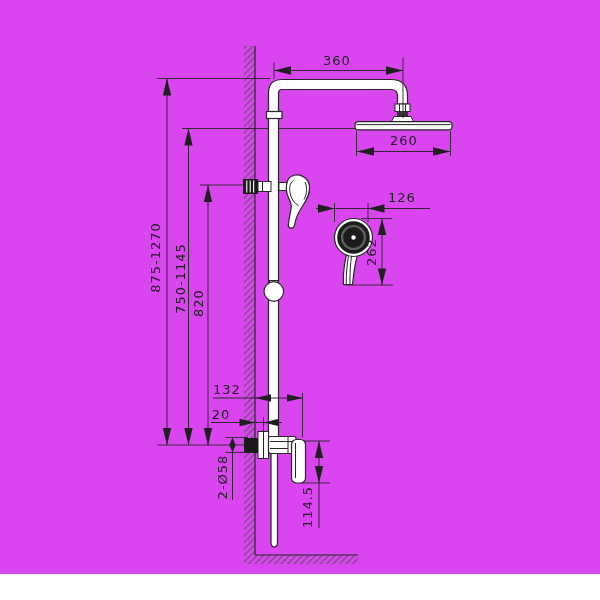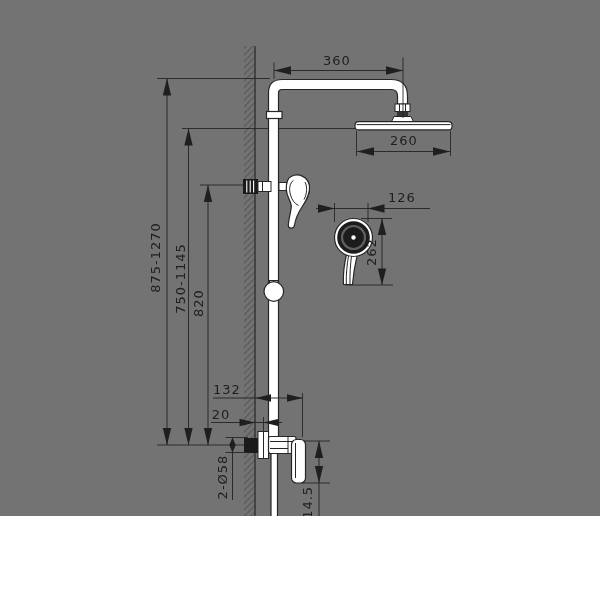--- a/index.html
+++ b/index.html
@@ -1,16 +1,16 @@
 <!DOCTYPE html>
 <html><head>
 <meta charset="utf-8">
 <style>
   html,body{margin:0;padding:0;background:#fff;}
-  .stage{width:600px;height:516px;position:relative;background:#737373;}
+  .stage{width:600px;height:574px;position:relative;background:#d946ef;}
   svg{display:block;}
   text{fill:#1f1f1f;stroke:none;font-family:"DejaVu Sans","Liberation Sans",sans-serif;
        font-size:13px;letter-spacing:1px;}
   .dim-line{fill:none;stroke-width:0.95;}
   .ext-line{fill:none;stroke-width:0.9;}
   .outline{stroke-width:1.2;}
   .thin{stroke-width:1;}
 </style>
 </head>
 <body>

